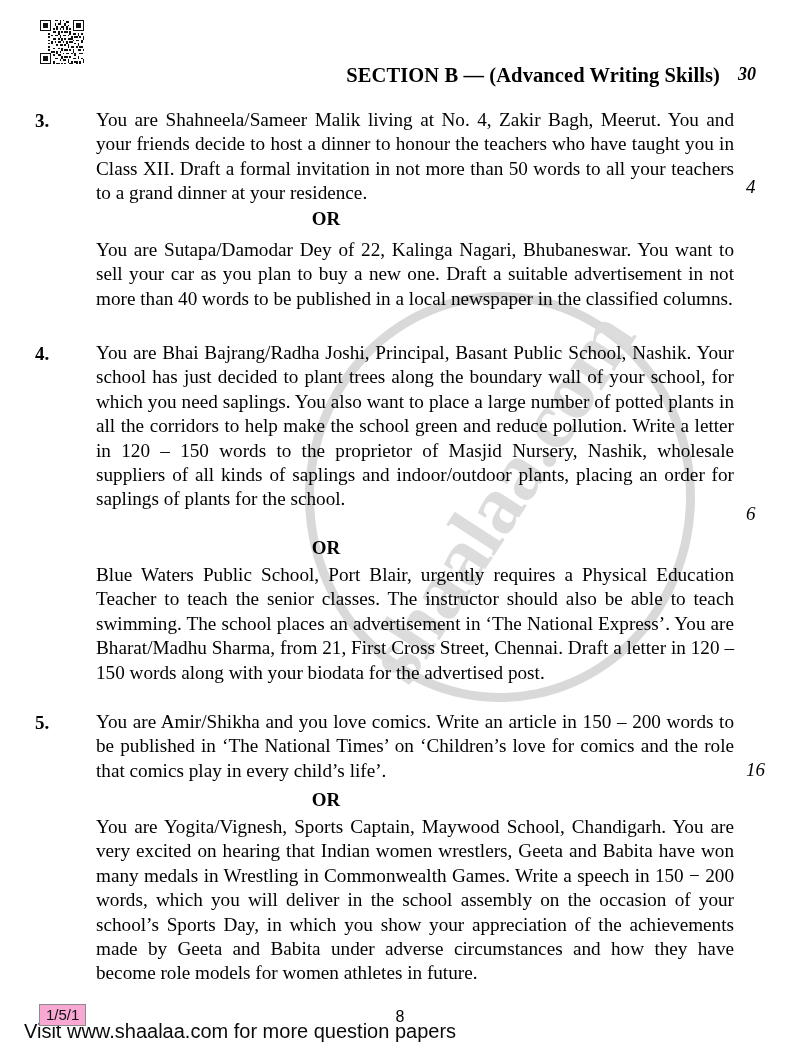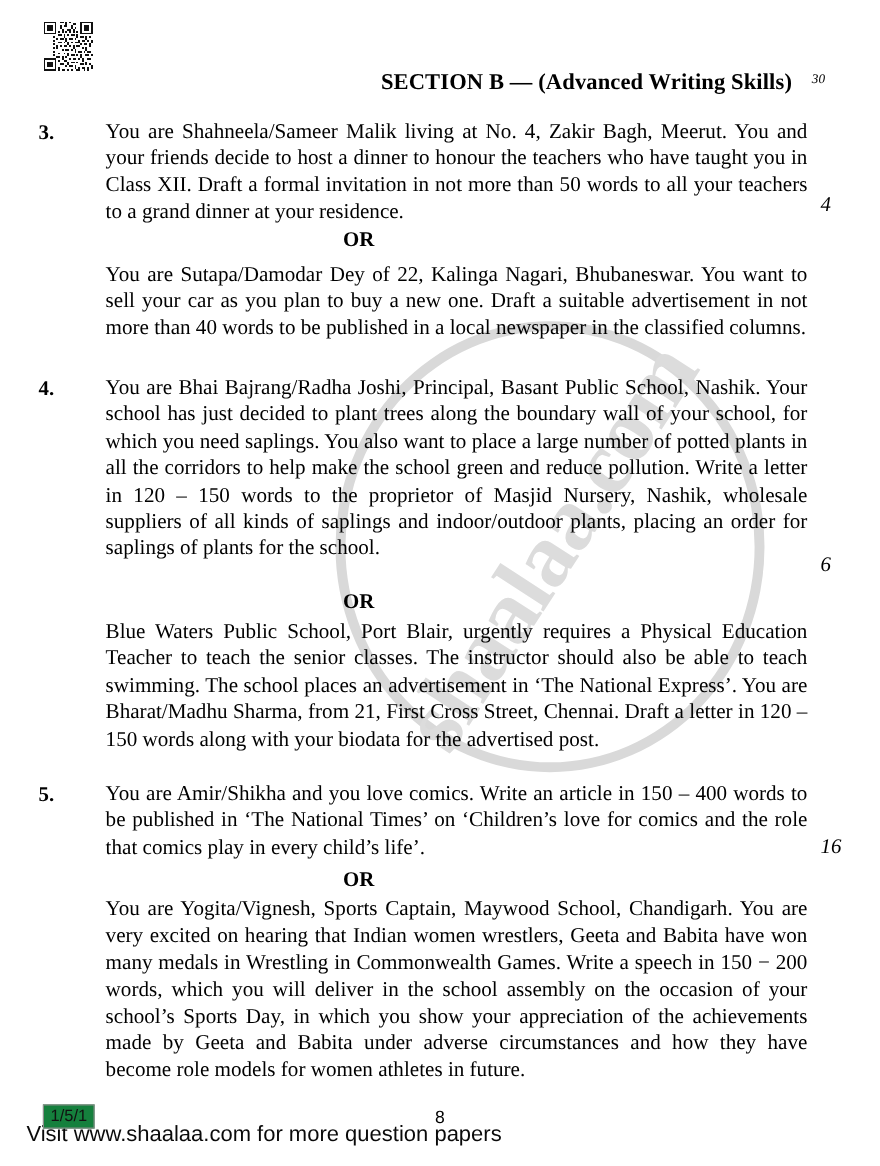--- a/index.html
+++ b/index.html
@@ -81,22 +81,22 @@
     width: 720px;
     text-align: right;
     font-size: 20.5px;
     font-weight: 700;
     letter-spacing: 0.1px;
   }
   .section-head .marks {
     position: absolute;
     left: 738px;
     top: 0;
-    font-size: 12px;
-    font-weight: 400;
+    font-size: 18px;
+    font-weight: 700;
     font-style: italic;
   }
 
   
   .qnum {
     position: absolute;
     left: 35px;
     font-size: 19px;
     font-weight: 700;
   }
@@ -124,21 +124,21 @@
     font-weight: 700;
   }
 
   
   #footer-code {
     position: absolute;
     left: 39px;
     top: 1004px;
     padding: 1px 6px 2px 6px;
     border: 1px solid #8c8c8c;
-    background: #15803d;
+    background: #f9a8d4;
     font-family: "Liberation Sans", "DejaVu Sans", sans-serif;
     font-size: 15px;
     color: #111;
     z-index: 4;
   }
   #footer-page {
     position: absolute;
     left: 0;
     top: 1008px;
     width: 800px;
@@ -309,21 +309,21 @@
 
     <div class="qnum" style="top:343px;">4.</div>
     <div class="qtext" style="top:341px;">You are Bhai Bajrang/Radha Joshi, Principal, Basant Public School, Nashik. Your school has just decided to plant trees along the boundary wall of your school, for which you need saplings. You also want to place a large number of potted plants in all the corridors to help make the school green and reduce pollution. Write a letter in 120 – 150 words to the proprietor of Masjid Nursery, Nashik, wholesale suppliers of all kinds of saplings and indoor/outdoor plants, placing an order for saplings of plants for the school.</div>
     <div class="marks" style="top:503px;">6</div>
 
     <div class="or-head" style="top:537px;">OR</div>
 
     <div class="qtext" style="top:563px;">Blue Waters Public School, Port Blair, urgently requires a Physical Education Teacher to teach the senior classes. The instructor should also be able to teach swimming. The school places an advertisement in ‘The National Express’. You are Bharat/Madhu Sharma, from 21, First Cross Street, Chennai. Draft a letter in 120 – 150 words along with your biodata for the advertised post.</div>
 
     <div class="qnum" style="top:712px;">5.</div>
-    <div class="qtext" style="top:710px;">You are Amir/Shikha and you love comics. Write an article in 150 – 400 words to be published in ‘The National Times’ on ‘Children’s love for comics and the role that comics play in every child’s life’.</div>
+    <div class="qtext" style="top:710px;">You are Amir/Shikha and you love comics. Write an article in 150 – 200 words to be published in ‘The National Times’ on ‘Children’s love for comics and the role that comics play in every child’s life’.</div>
     <div class="marks" style="top:759px;">16</div>
 
     <div class="or-head" style="top:789px;">OR</div>
 
     <div class="qtext" style="top:815px;">You are Yogita/Vignesh, Sports Captain, Maywood School, Chandigarh. You are very excited on hearing that Indian women wrestlers, Geeta and Babita have won many medals in Wrestling in Commonwealth Games. Write a speech in 150 − 200 words, which you will deliver in the school assembly on the occasion of your school’s Sports Day, in which you show your appreciation of the achievements made by Geeta and Babita under adverse circumstances and how they have become role models for women athletes in future.</div>
 
   </div>
 
   <div id="footer-code">1/5/1</div>
   <div id="footer-page">8</div>

